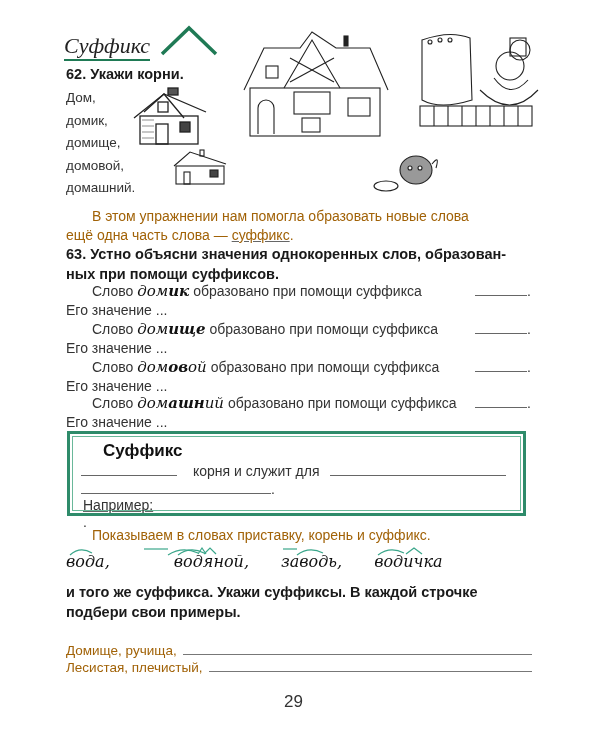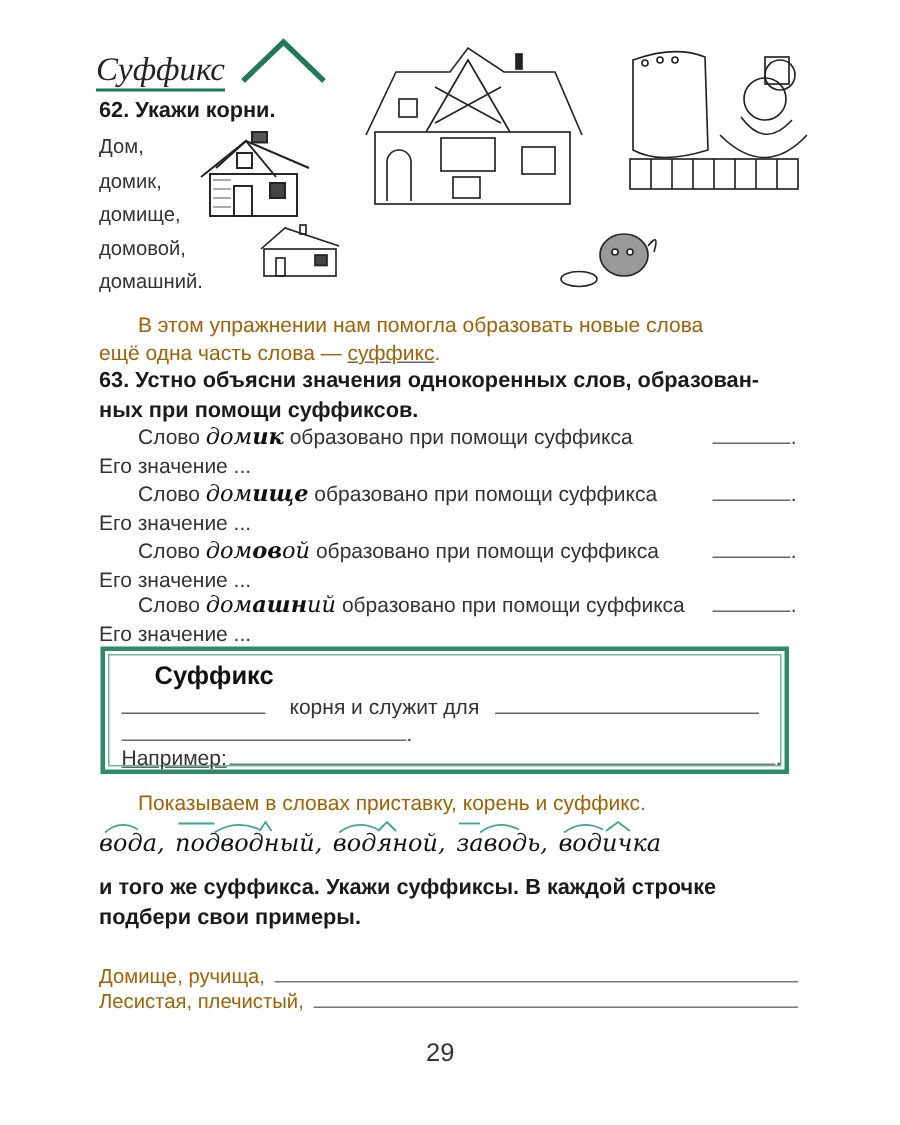--- a/index.html
+++ b/index.html
@@ -26,21 +26,21 @@
   .row63 { left: 66px; width: 465px; font-size: 14px; color: #333; line-height: 19px; }
   .row63 .l1 { padding-left: 26px; display: flex; align-items: baseline; }
   .row63 .l1 .sp { flex: 1; }
   .box {
     left: 67px; top: 431px; width: 459px; height: 85px;
     border: 3px solid #2e8b6a; padding: 2px; box-sizing: border-box;
   }
   .box-inner { border: 1px solid #6ab89a; width: 100%; height: 100%; box-sizing: border-box; position: relative; }
   .box-l { position: absolute; font-size: 14px; color: #333; }
   .bword { font-weight: bold; font-size: 17px; color: #111; }
-  .handrow { left: 66px; top: 546px; width: 470px; display: flex; gap: 7px; text-align: center; }
+  .handrow { left: 66px; top: 546px; width: 470px; display: flex; gap: 32px; text-align: center; }
   .hw { position: relative; font-family: "DejaVu Serif", serif; font-style: italic; font-size: 16px; color: #111; padding-top: 6px; }
   .hw svg { position: absolute; top: 0; left: 0; }
   .lined { display: flex; align-items: baseline; }
   .lined .fill { flex: 1; border-bottom: 1px solid #777; margin-left: 6px; height: 10px; }
   .pic { position: absolute; }
 </style>
 </head>
 <body>
 
 <div class="abs title">Суффикс</div>
@@ -162,42 +162,41 @@
       <span class="bword">Суффикс</span>
     </div>
     <div class="box-l" style="left:8px; top:26px; width:435px; display:flex; align-items:flex-start;">
       <span class="blank" style="width:96px;"></span>
       <span style="margin:0 10px 0 16px;">корня и служит для</span>
       <span class="blank" style="flex:1; margin-right:10px;"></span>
     </div>
     <div class="box-l" style="left:8px; top:44px;">
       <span class="blank" style="width:190px;"></span>.
     </div>
-    <div class="box-l lined" style="left:8px; top:60px; width:440px;">
+    <div class="box-l lined" style="left:8px; top:60px; width:440px;flex-direction:column;">
       <span class="u">Например:</span>
       <span class="fill" style="margin-left:2px;"></span>.
     </div>
   </div>
 </div>
 
 <div class="abs txt" style="left:92px; top:526px;">Показываем в словах приставку, корень и суффикс.</div>
 <div class="abs handrow">
   <span class="hw">
     <svg width="30" height="10">
         <path d="M4,9 Q14,0 26,7" fill="none" stroke="#3aa68a" stroke-width="1.2"></path>
       </svg>
     <span>вода,</span>
   </span>
   <span class="hw">
     <svg width="90" height="10">
         <line x1="2" y1="3" x2="26" y2="3" stroke="#3aa68a" stroke-width="1.2"></line>
         <path d="M26,9 Q40,0 56,7" fill="none" stroke="#3aa68a" stroke-width="1.2"></path>
         <polyline points="56,8 60,2 64,8" fill="none" stroke="#3aa68a" stroke-width="1.2"></polyline>
       </svg>
-    <span>подводный,</span>
   </span>
   <span class="hw">
     <svg width="70" height="10">
         <path d="M4,9 Q16,0 30,7" fill="none" stroke="#3aa68a" stroke-width="1.2"></path>
         <polyline points="30,8 36,2 42,8" fill="none" stroke="#3aa68a" stroke-width="1.2"></polyline>
       </svg>
     <span>водяной,</span>
   </span>
   <span class="hw">
     <svg width="60" height="10">

